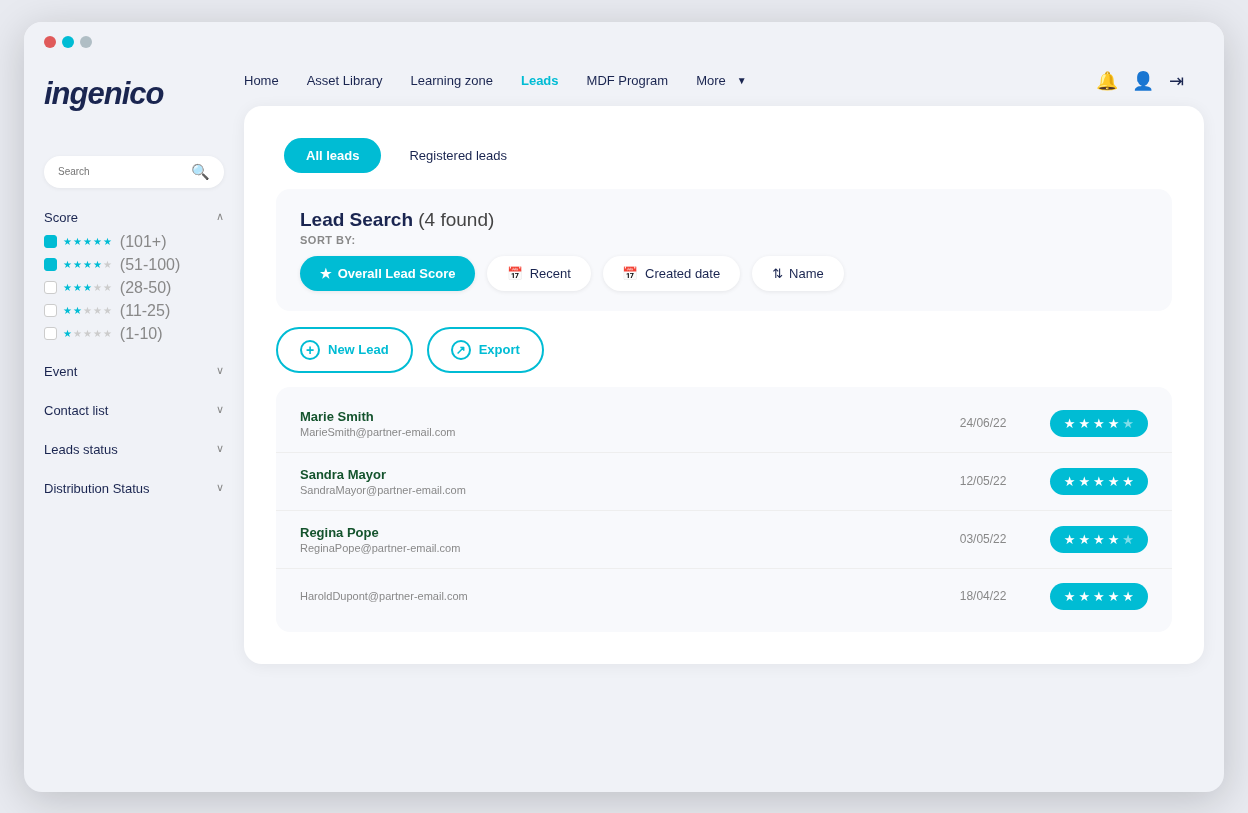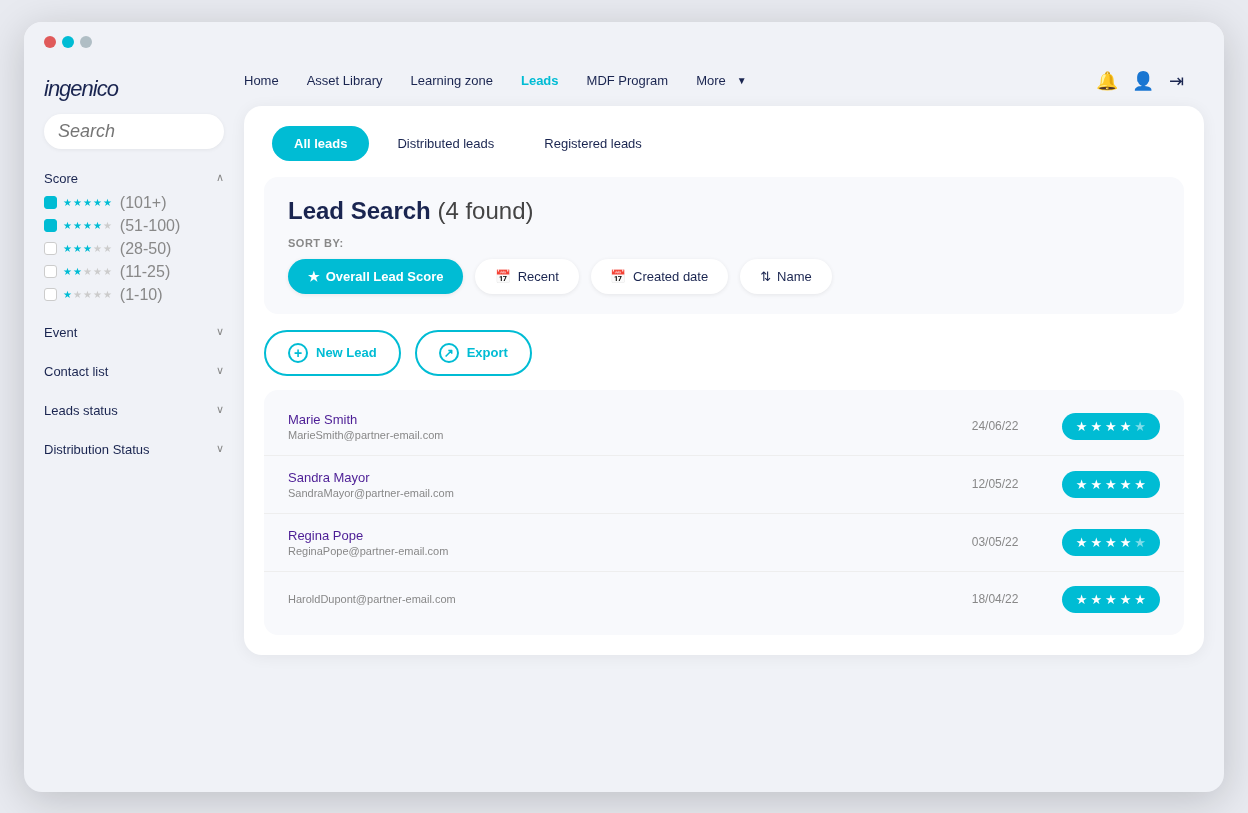--- a/index.html
+++ b/index.html
@@ -45,45 +45,44 @@
     .sidebar {
       width: 220px;
       min-width: 220px;
       background: #f0f2f7;
       padding: 20px 20px;
       display: flex;
       flex-direction: column;
     }
 
     .logo {
-      font-size: 22px;
-      font-weight: 400;
+      font-size: 31px;
+      font-weight: 700;
       color: #1a2550;
       letter-spacing: -1px;
-      margin-bottom: 12px;
+      margin-bottom: 44px;
       font-style: italic;
     }
 
     .search-box {
       display: flex;
       align-items: center;
       background: #fff;
       border-radius: 20px;
       padding: 7px 14px;
       margin-bottom: 22px;
       box-shadow: 0 1px 4px rgba(0,0,0,0.06);
     }
     .search-box input {
       border: none;
       outline: none;
       background: transparent;
-      font-size: 18px;
+      font-size: 10px;
       color: #a16207;
       flex: 1;
-      font-style: italic;
     }
     .search-icon { color: #00bcd4; font-size: 15px; }
 
     .filter-section { margin-bottom: 16px; }
     .filter-title {
       display: flex;
       align-items: flex-start;
       justify-content: space-between;
       font-size: 13px;
       font-weight: 400;
@@ -141,21 +140,21 @@
     .nav-item.active { color: #00bcd4; font-weight: 600; }
     .nav-more { display: flex; align-items: center; gap: 11px; }
     .nav-icons { margin-left: auto; display: flex; gap: 14px; align-items: center; }
     .nav-icon { color: #1a2550; font-size: 18px; cursor: pointer; }
 
     
     .content-area {
       flex: 1;
       background: #fff;
       border-radius: 18px;
-      padding: 4px;
+      padding: 16px;
       overflow: hidden;
       box-shadow: 0 2px 16px rgba(0,0,0,0.06);
     }
 
     
     .tabs {
       display: flex;
       gap: 0;
       padding: 16px 24px 0;
       background: #fff;
@@ -180,24 +179,24 @@
 
     
     .panel {
       background: #f8f9fc;
       margin: 16px;
       border-radius: 14px;
       padding: 20px 24px;
     }
 
     .lead-search-title {
-      font-size: 24px;
+      font-size: 19px;
       font-weight: 700;
       color: #1a2550;
-      margin-bottom: 12px;
+      margin-bottom: 3px;
     }
     .lead-count { font-weight: 400; color: #444; }
 
     .sort-label {
       font-size: 11px;
       font-weight: 600;
       color: #888;
       text-transform: uppercase;
       letter-spacing: 0.5px;
       margin-bottom: 10px;
@@ -271,22 +270,22 @@
       display: flex;
       align-items: center;
       padding: 14px 24px;
       border-bottom: 1px solid #eee;
       cursor: pointer;
     }
     .lead-row:last-child { border-bottom: none; }
     .lead-info { flex: 1; }
     .lead-name {
       font-size: 13px;
-      font-weight: 400;
-      color: #4c1d95;
+      font-weight: 700;
+      color: #14532d;
       margin-bottom: 2px;
     }
     .lead-email { font-size: 11px; color: #888; }
     .lead-date { font-size: 12px; color: #888; width: 90px; margin-left: 24px; }
     .lead-stars {
       display: flex;
       align-items: center;
       background: #00bcd4;
       border-radius: 20px;
       padding: 6px 14px;
@@ -423,21 +422,20 @@
           <span class="nav-icon">🔔</span>
           <span class="nav-icon">👤</span>
           <span class="nav-icon">⇥</span>
         </div>
       </div>
 
       <div class="content-area">
 
         <div class="tabs">
           <button class="tab active">All leads</button>
-          <button class="tab">Distributed leads</button>
           <button class="tab">Registered leads</button>
         </div>
 
         <div class="panel">
           <div class="lead-search-title">
             <span>Lead Search</span>
             <span class="lead-count">(4 found)</span>
           </div>
           <div class="sort-label">SORT BY:</div>
           <div class="sort-buttons">

